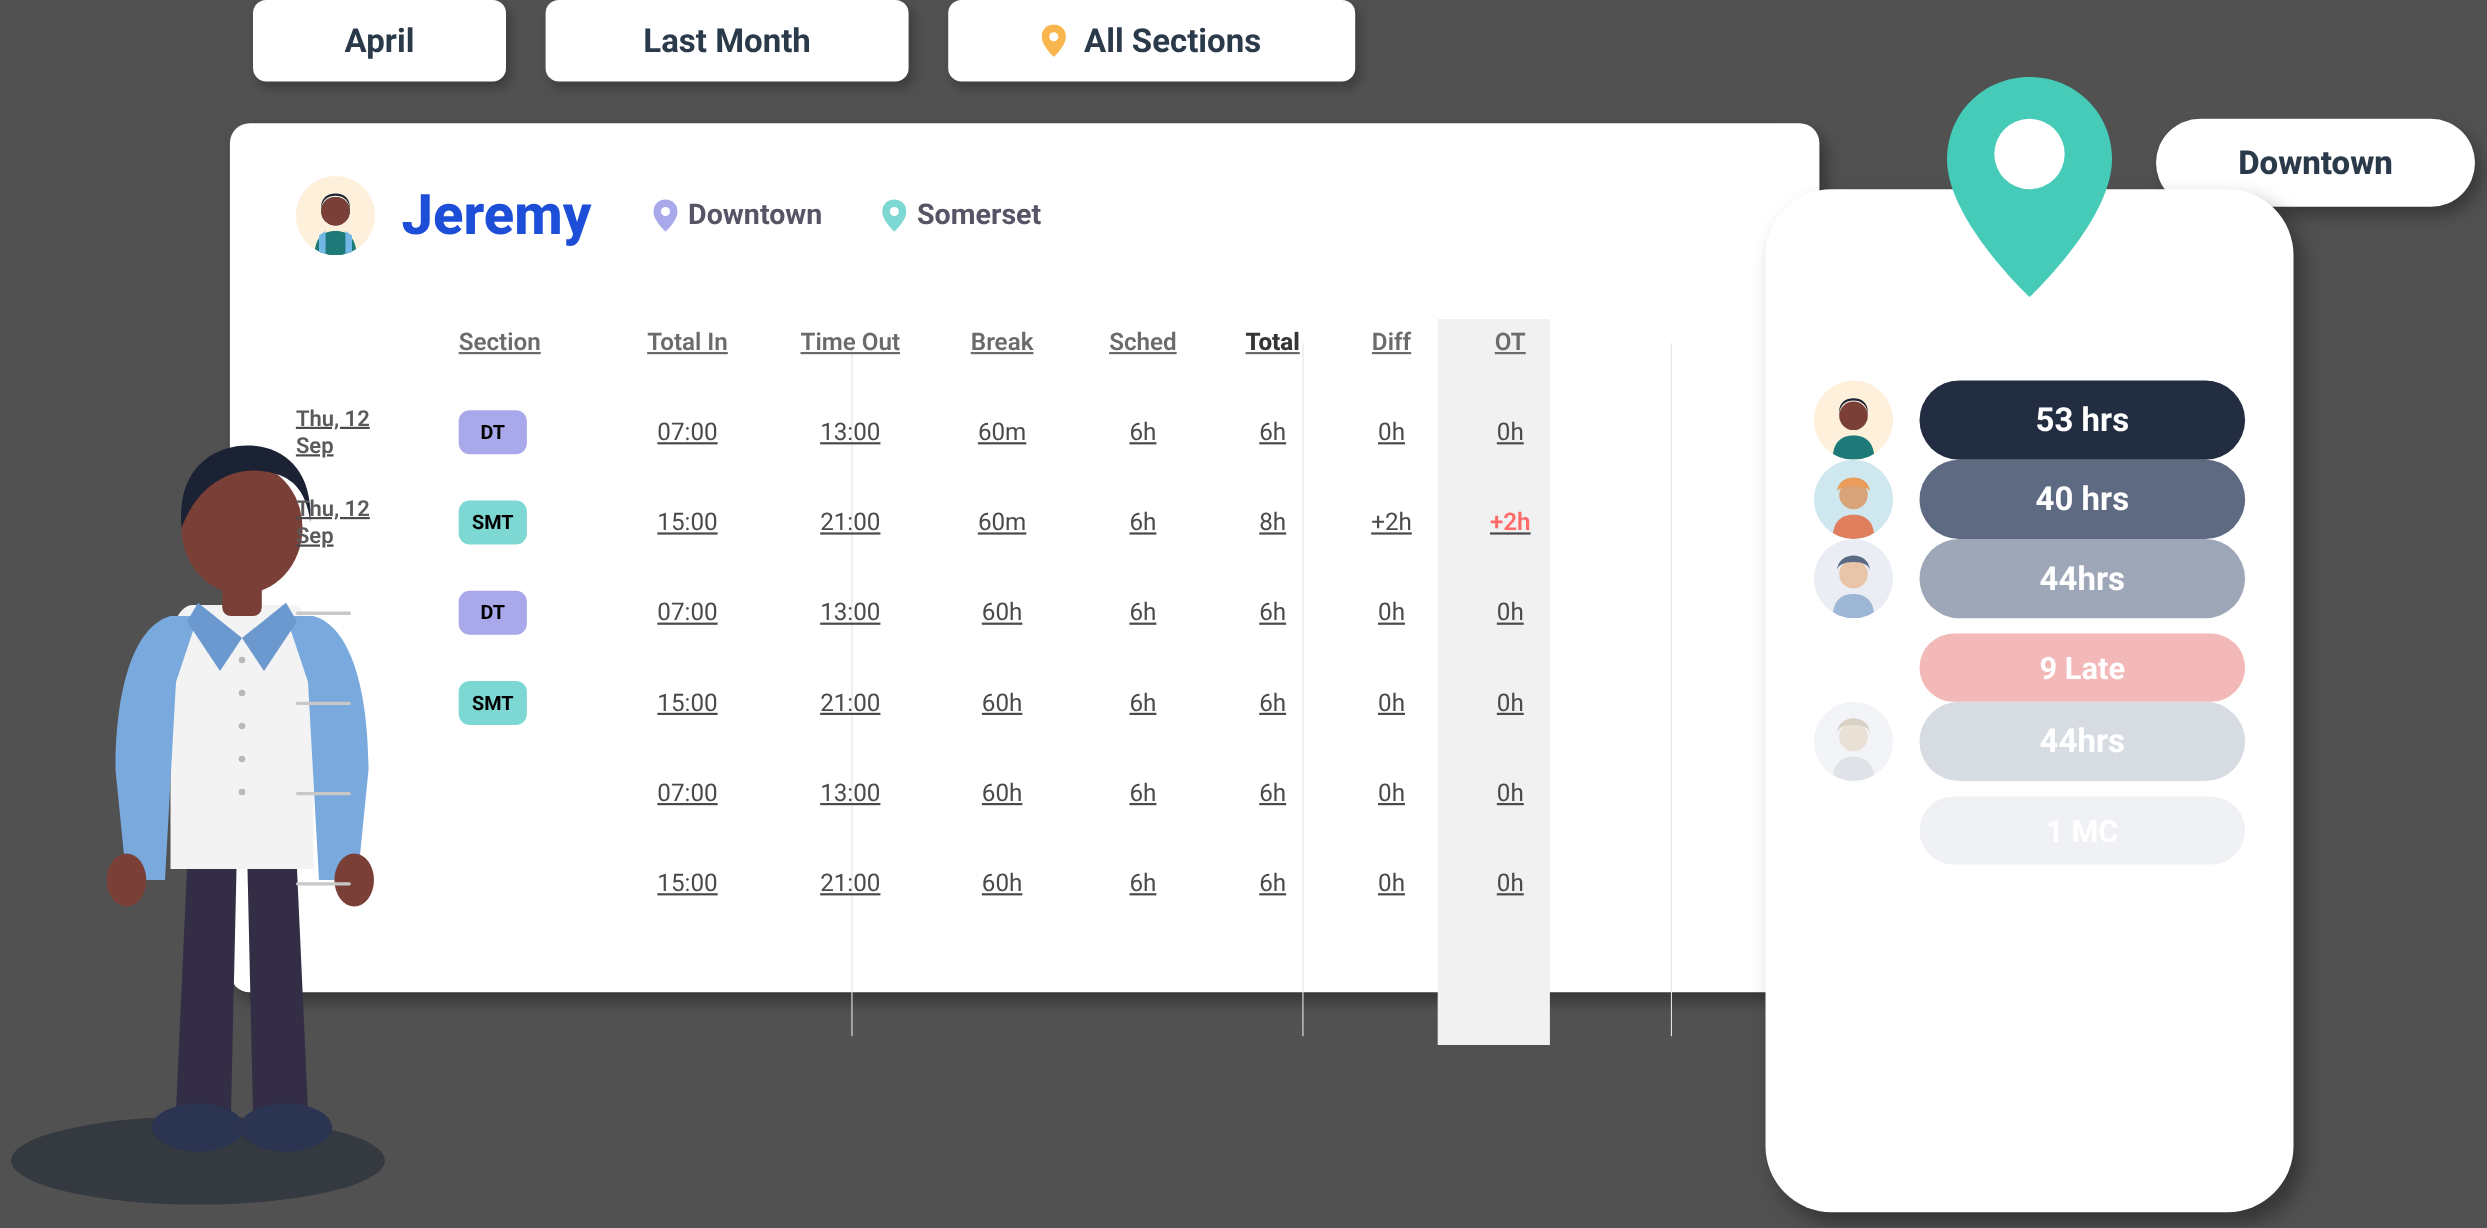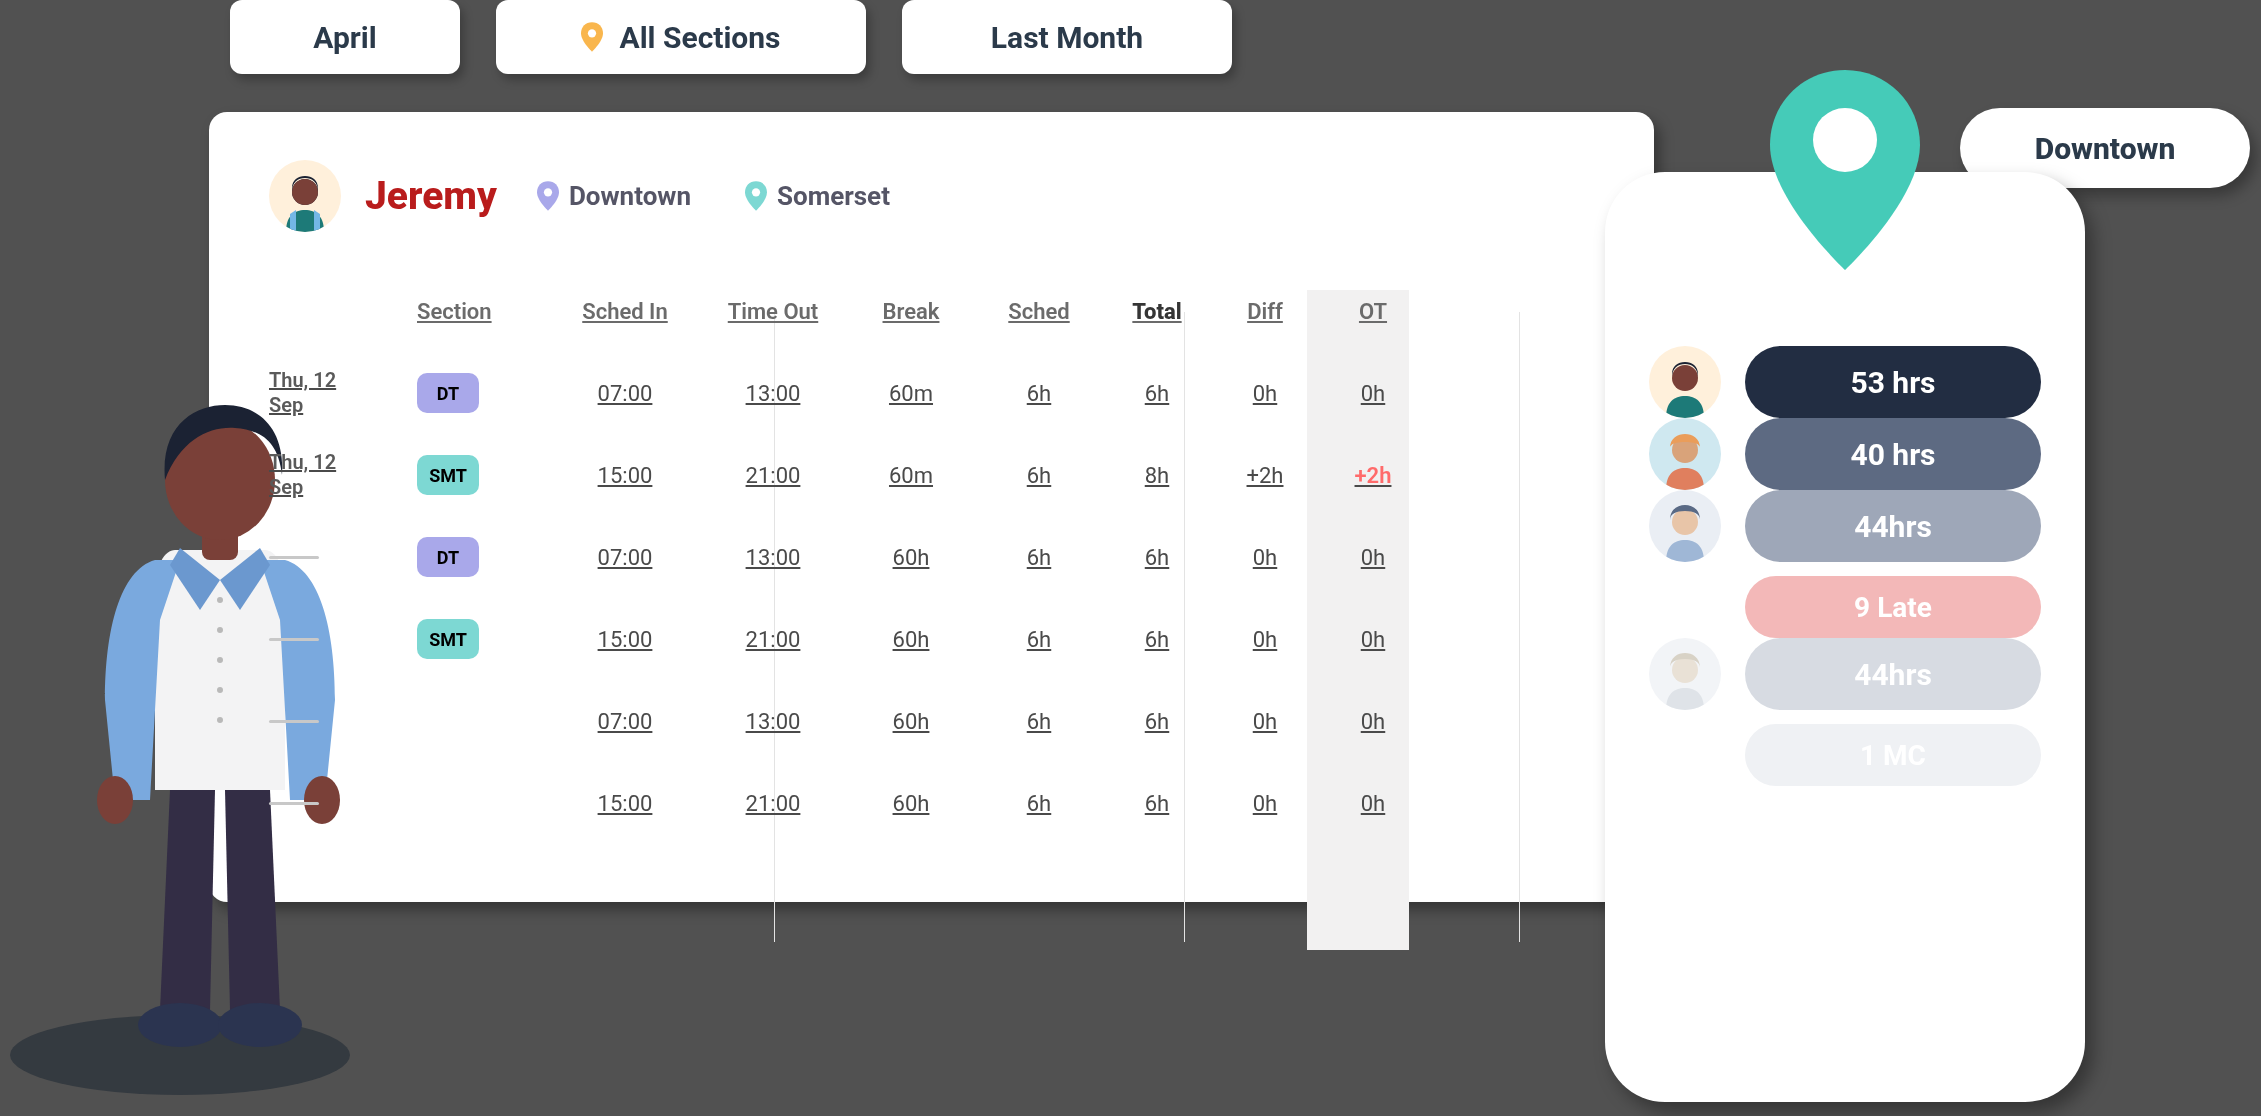--- a/index.html
+++ b/index.html
@@ -67,24 +67,24 @@
     border-radius: 50%;
     background: #fff0db;
     display: flex;
     align-items: flex-end;
     justify-content: center;
     overflow: hidden;
     flex: 0 0 auto;
   }
   .avatar svg { width: 58px; height: 58px; }
   .emp-name {
-    font-size: 39px;
+    font-size: 51px;
     font-weight: 800;
-    color: #b91c1c;
-    margin-right: 16px;
+    color: #1d4ed8;
+    margin-right: 32px;
   }
   .loc-chip {
     display: flex;
     align-items: center;
     gap: 10px;
     font-size: 26px;
     font-weight: 700;
     color: #556;
   }
   .loc-chip.somerset { margin-left: 30px; }
@@ -272,29 +272,29 @@
     box-shadow: 6px 8px 14px rgba(0,0,0,0.3);
   }
 </style>
 </head>
 <body>
 
 <div class="top-filters">
   <div class="filter-pill month">
     <span>April</span>
   </div>
+  <div class="filter-pill period">
+    <span>Last Month</span>
+  </div>
   <div class="filter-pill sections">
     <svg class="pin-icon" viewBox="0 0 24 32">
       <path d="M12 0 C5 0 0 5 0 12 C0 21 12 32 12 32 C12 32 24 21 24 12 C24 5 19 0 12 0 Z" fill="#f9b64d"></path>
       <circle cx="12" cy="12" r="4.5" fill="#fff"></circle>
     </svg>
     <span>All Sections</span>
-  </div>
-  <div class="filter-pill period">
-    <span>Last Month</span>
   </div>
 </div>
 
 <div class="sheet-card">
 
   <div class="total-column-bg"></div>
   <div class="vsep1"></div>
   <div class="vsep2"></div>
   <div class="vsep3"></div>
 
@@ -325,21 +325,21 @@
         <circle cx="12" cy="12" r="4.5" fill="#fff"></circle>
       </svg>
       <span>Somerset</span>
     </div>
   </div>
 
   <div class="timesheet">
     <div class="ts-headrow">
       <div class="col-date"></div>
       <div class="col-section">Section</div>
-      <div class="col-timein">Sched In</div>
+      <div class="col-timein">Total In</div>
       <div class="col-timeout">Time Out</div>
       <div class="col-break">Break</div>
       <div class="col-sched">Sched</div>
       <div class="col-total">Total</div>
       <div class="col-diff">Diff</div>
       <div class="col-ot">OT</div>
     </div>
     <div id="rows-mount">
         <div class="ts-row" style="margin-bottom: 12px;">
           <div class="col-date">Thu, 12<br>Sep</div>

